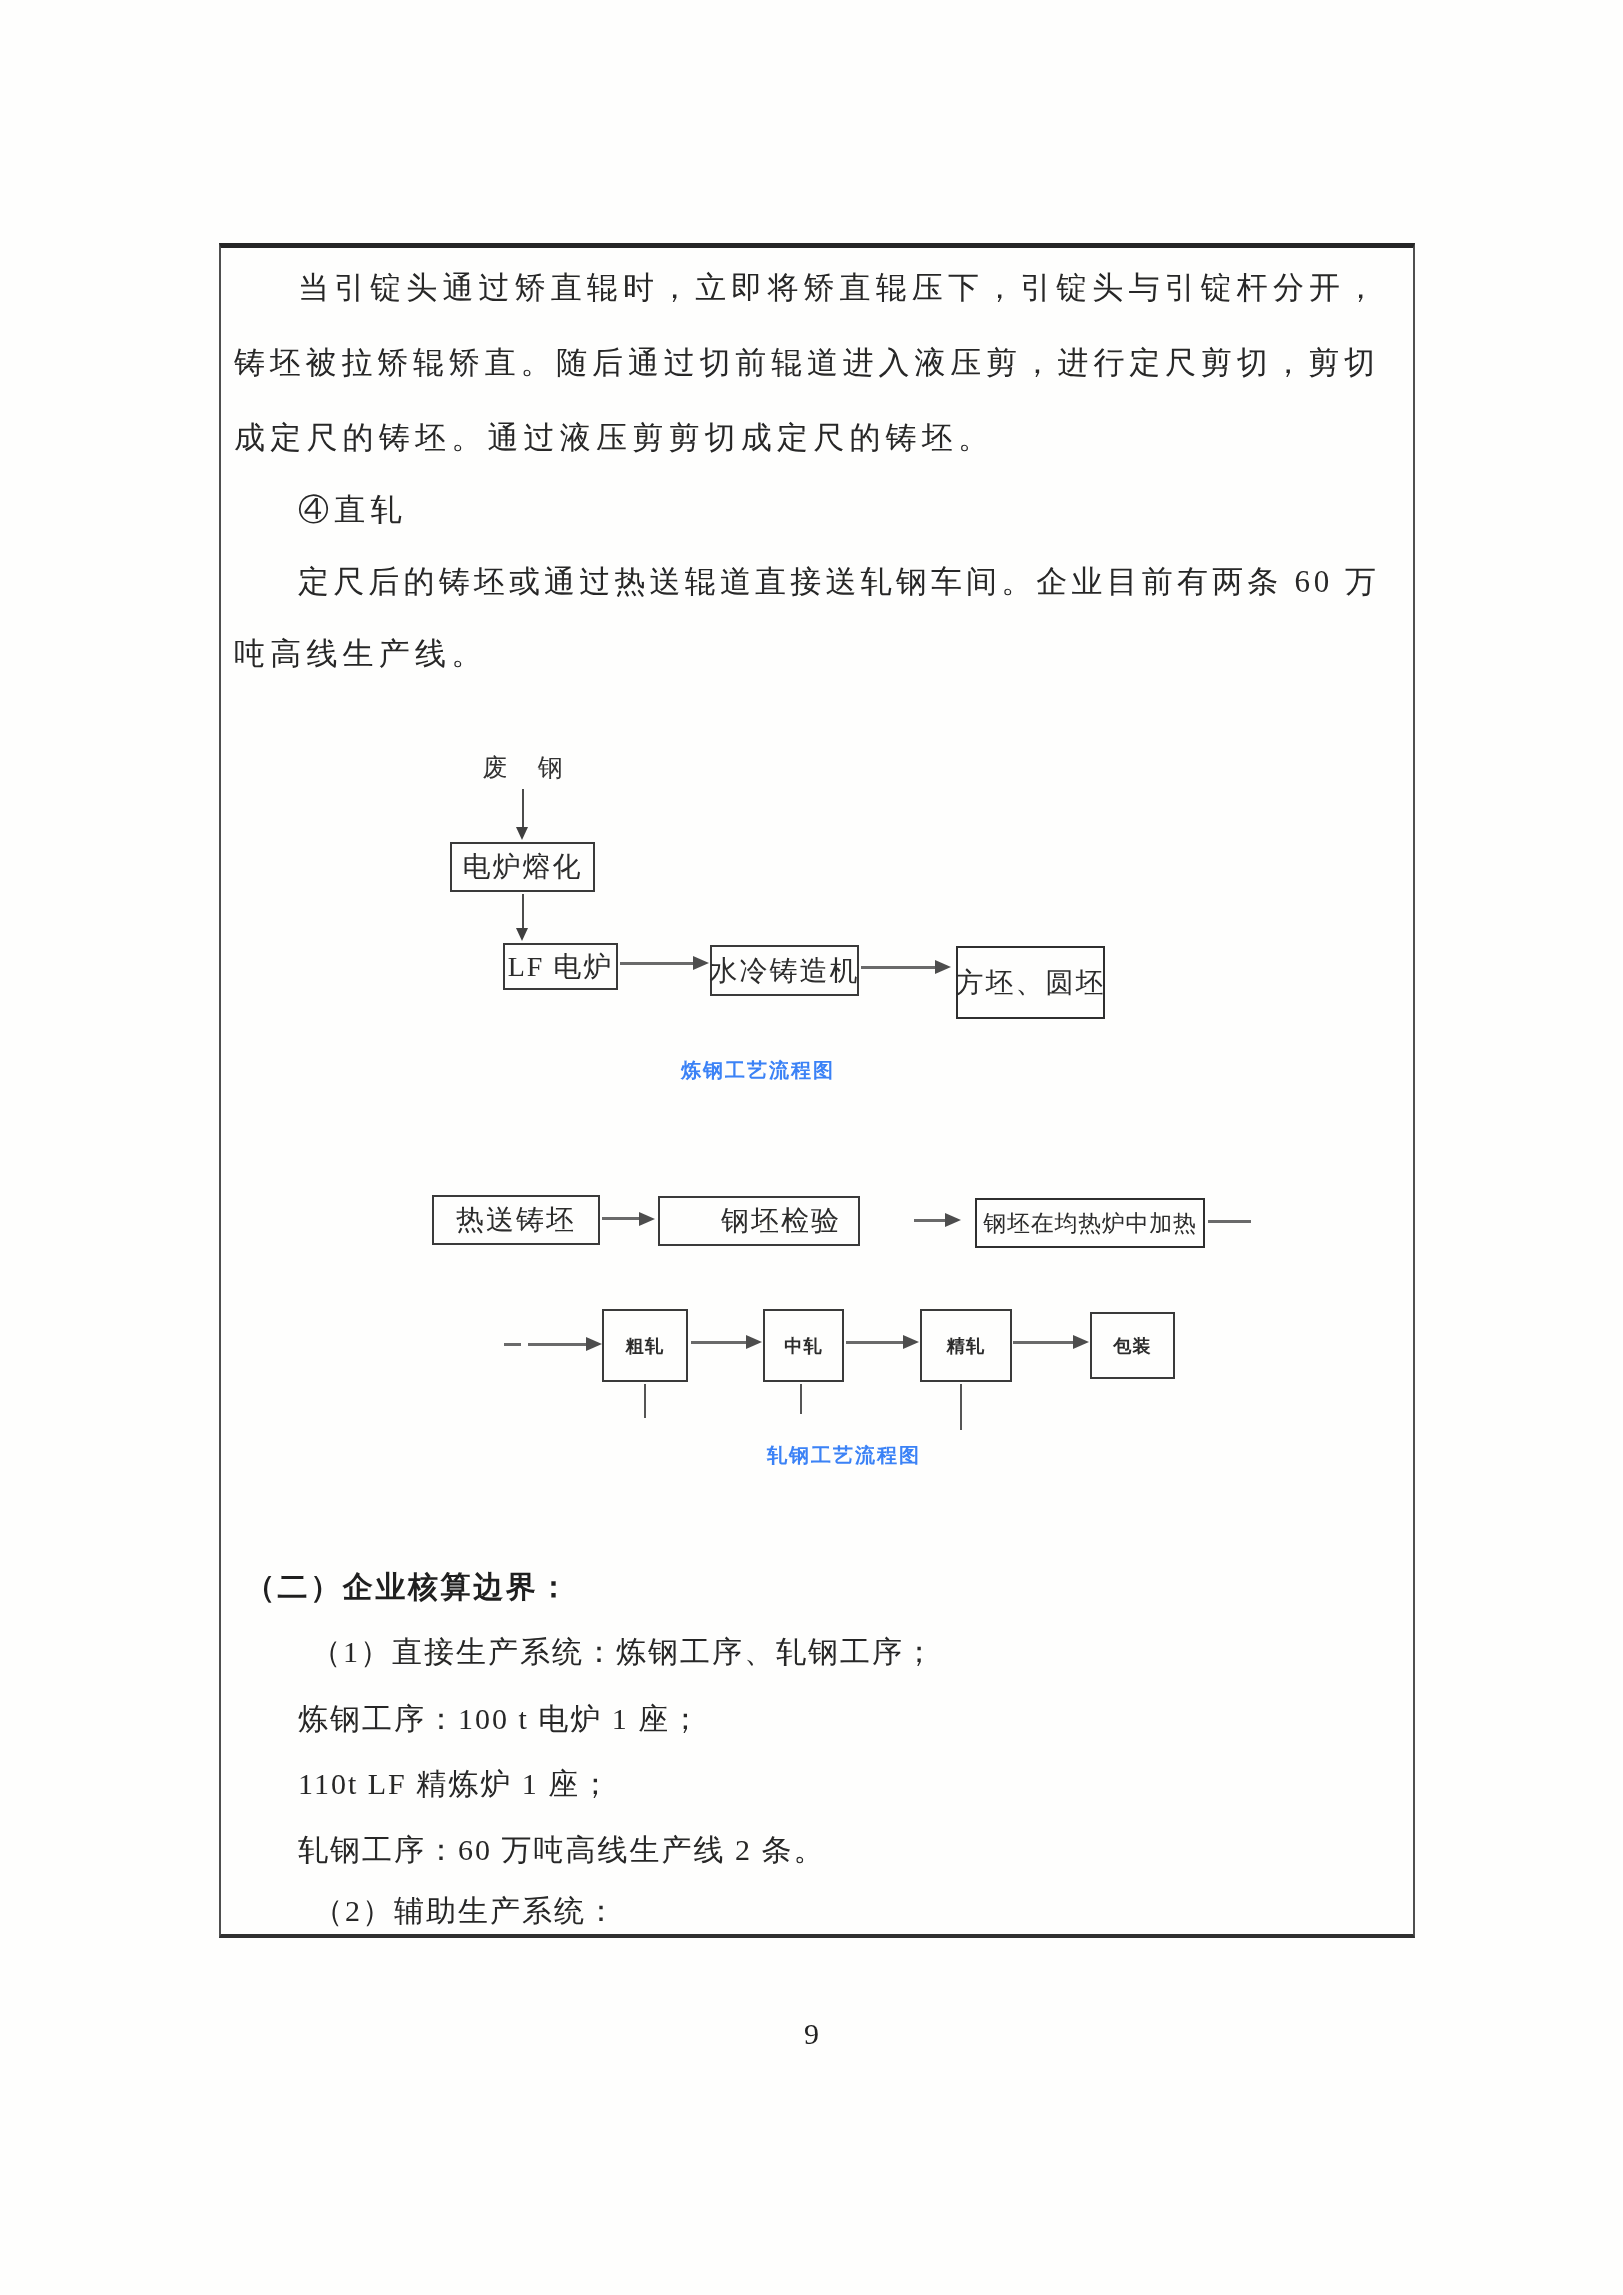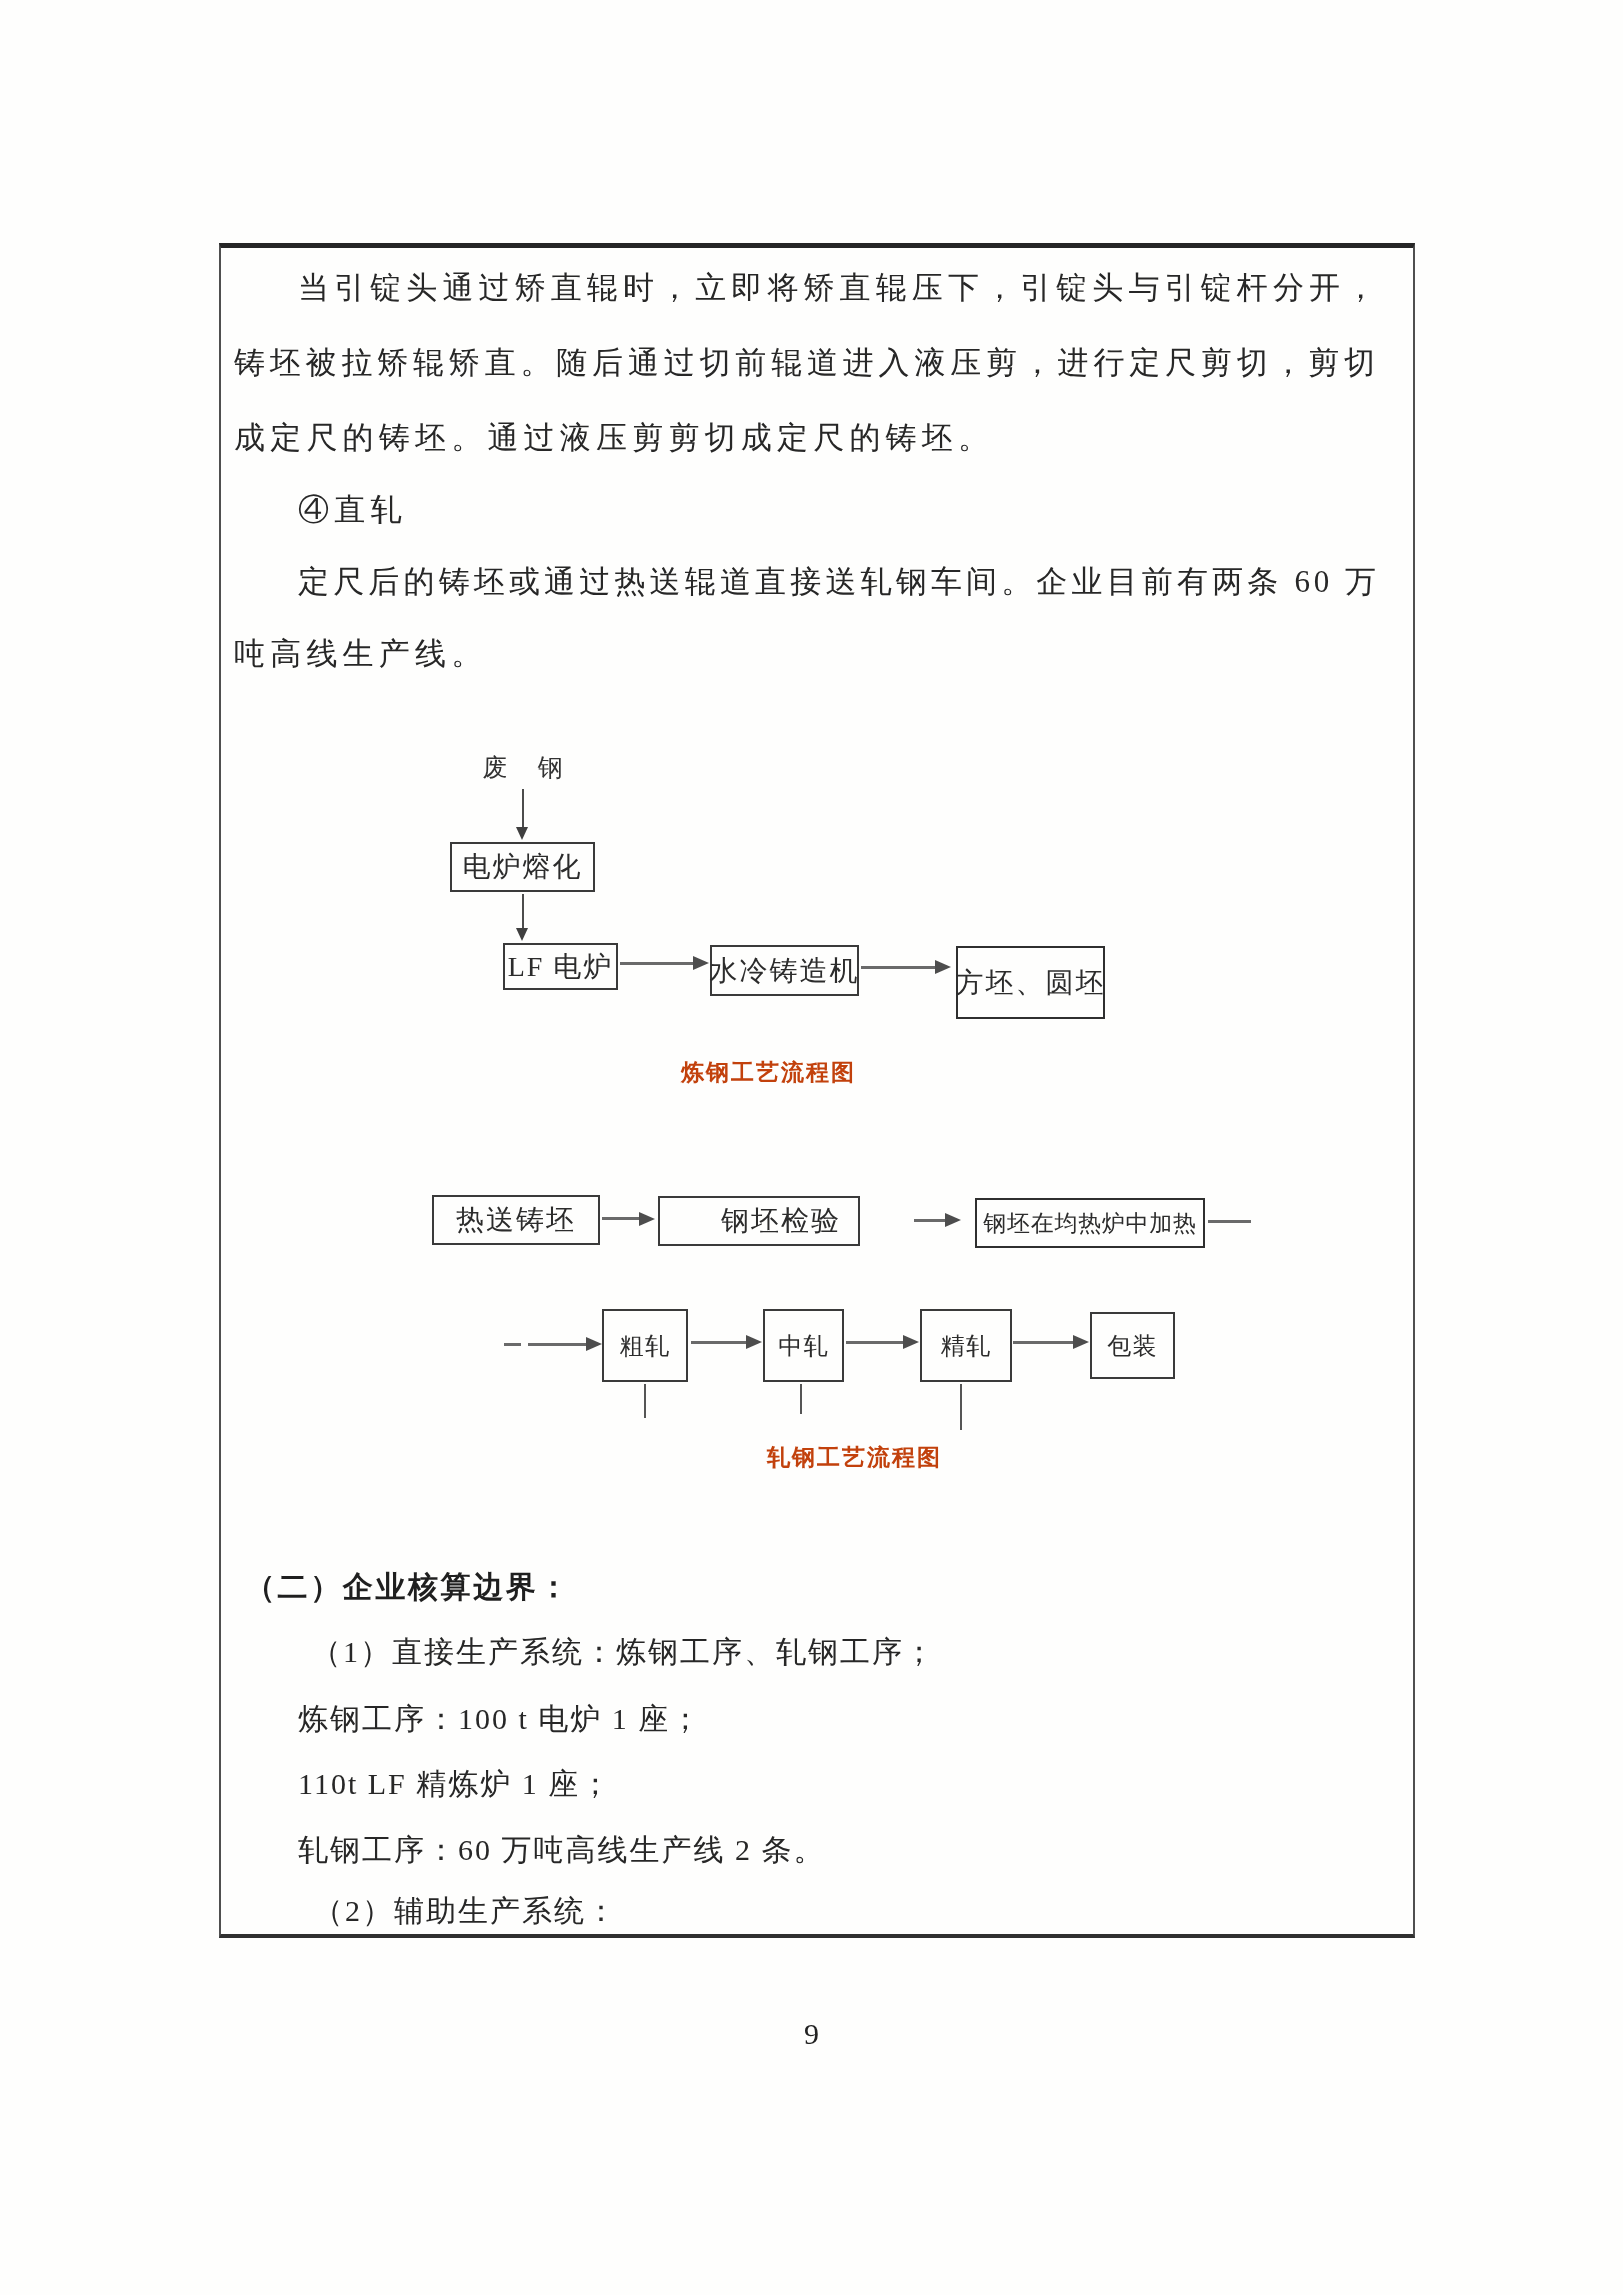--- a/index.html
+++ b/index.html
@@ -31,28 +31,28 @@
     white-space:pre;color:#272727;
   }
   .bline.bold{font-weight:bold;letter-spacing:2.6px;color:#1f1f1f;}
   .fbox{
     position:absolute;box-sizing:border-box;
     border:2px solid #3a3a3a;background:transparent;
     display:flex;align-items:center;justify-content:center;
     font-size:28px;color:#2c2c2c;letter-spacing:2px;white-space:pre;
   }
   .fbox.thick{border-width:2.6px;border-color:#2f2f2f;}
-  .fbox.small{font-size:24px;letter-spacing:1.3px;}
+  .fbox.small{font-size:18px;letter-spacing:1.3px;font-weight:bold;}
   .flabel{
     position:absolute;font-size:25px;color:#333;letter-spacing:2.6px;white-space:pre;
   }
   .fcaption{
     position:absolute;
     font-family:"Liberation Sans","DejaVu Sans",sans-serif;
-    font-weight:bold;font-size:23px;color:#c2410c;letter-spacing:2px;white-space:pre;
+    font-weight:bold;font-size:20px;color:#3b82f6;letter-spacing:2px;white-space:pre;
   }
   .hline{position:absolute;height:2.6px;background:#6a6a6a;}
   .vline{position:absolute;width:2px;background:#4c4c4c;}
   .stub{position:absolute;width:2px;background:#555;}
   .head-right{
     position:absolute;width:0;height:0;
     border-top:7.2px solid transparent;border-bottom:7.2px solid transparent;
     border-left:16.4px solid #4d4d4d;
   }
   .head-down{

